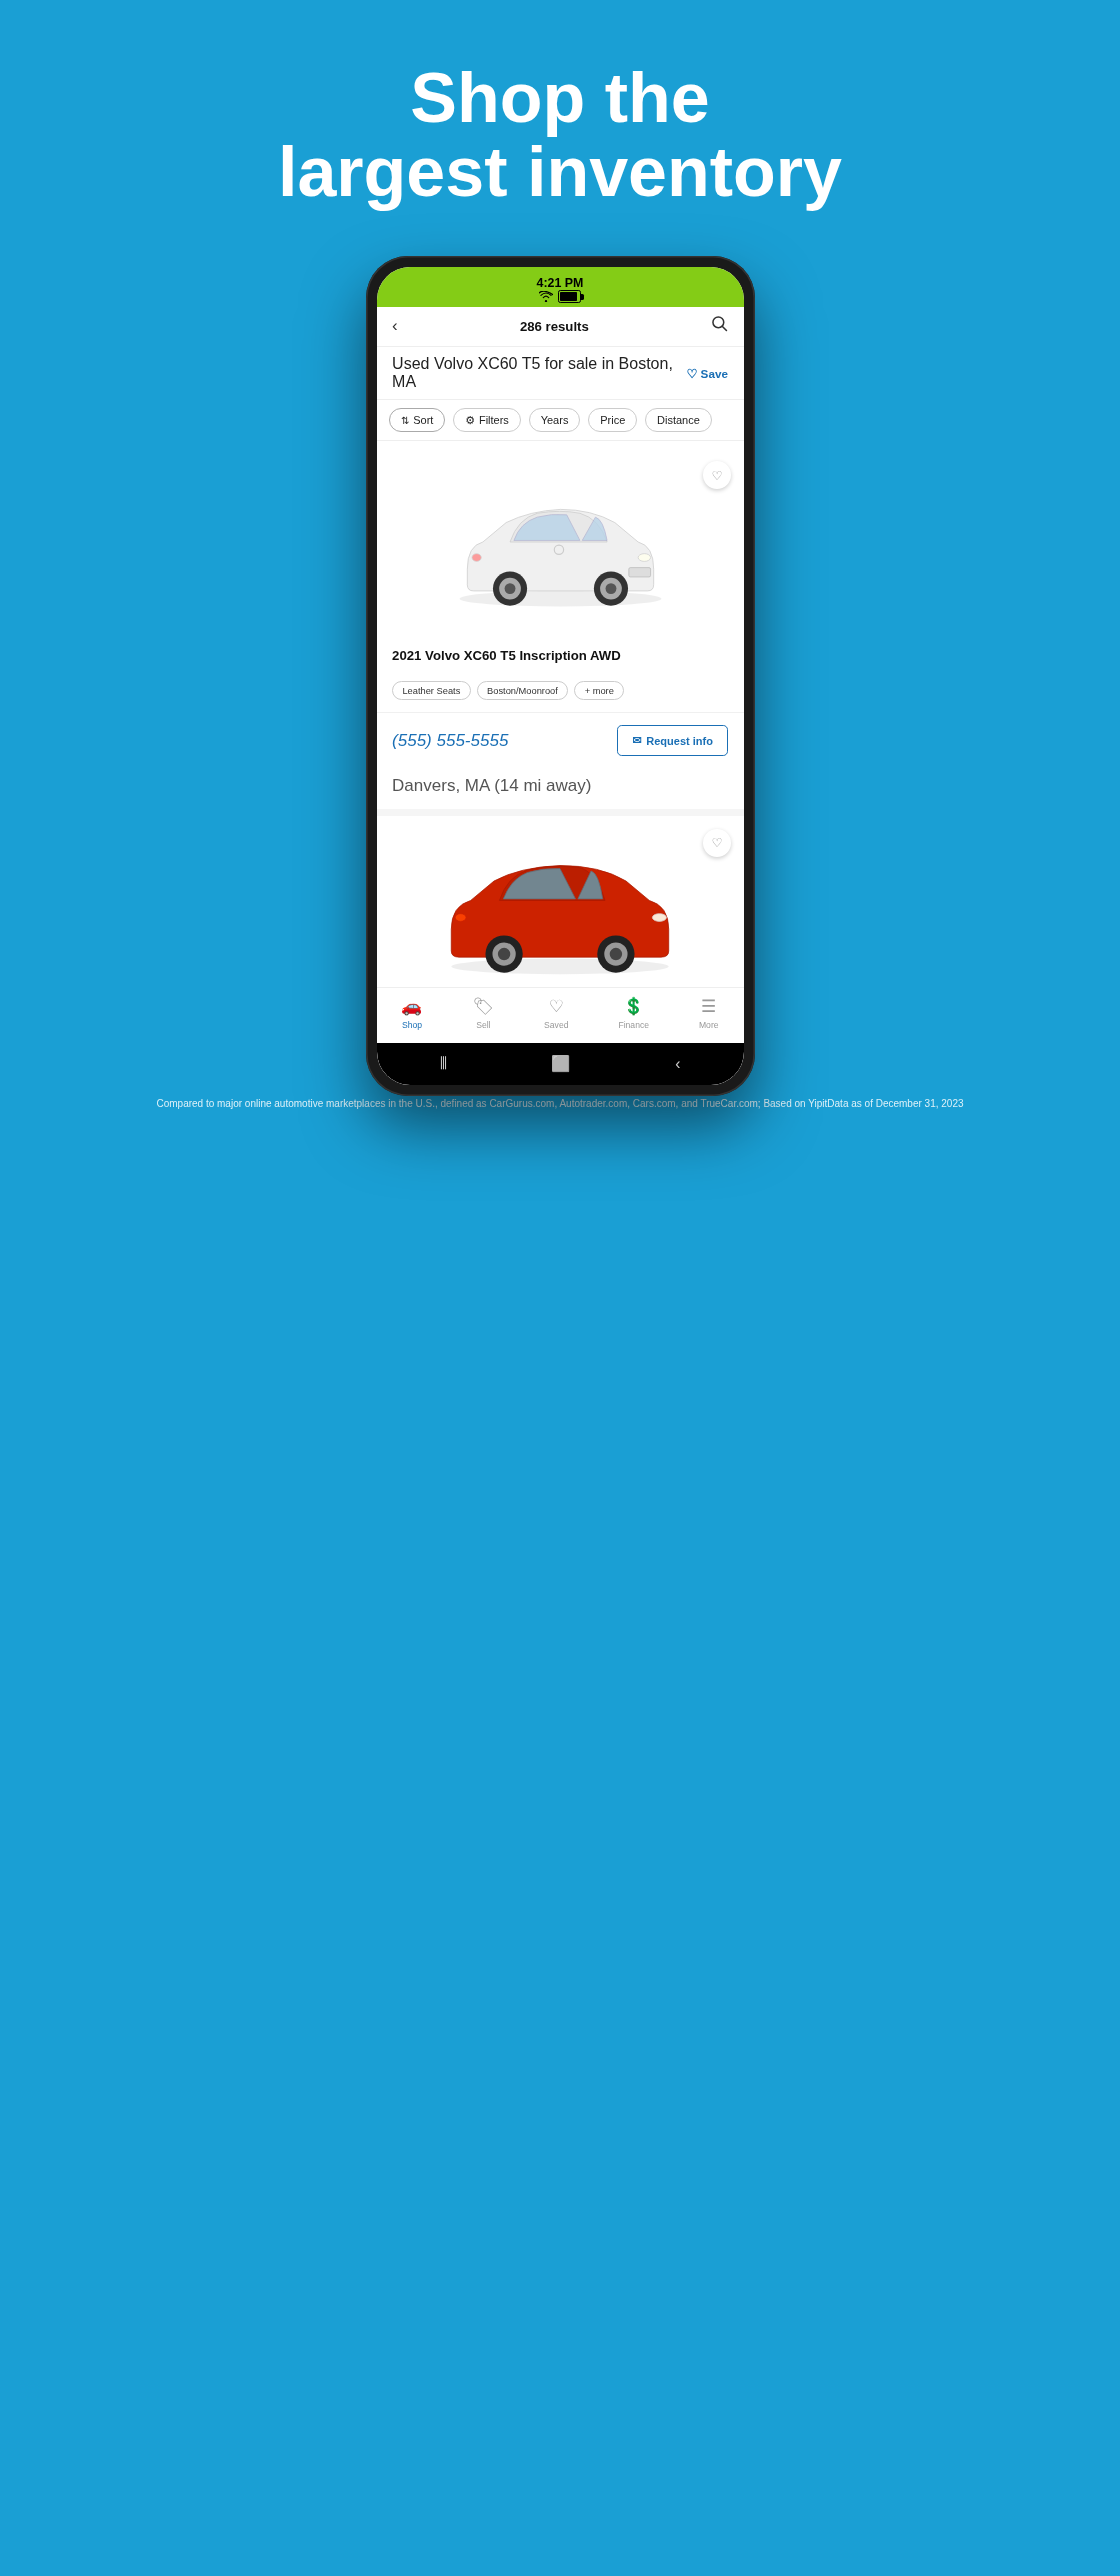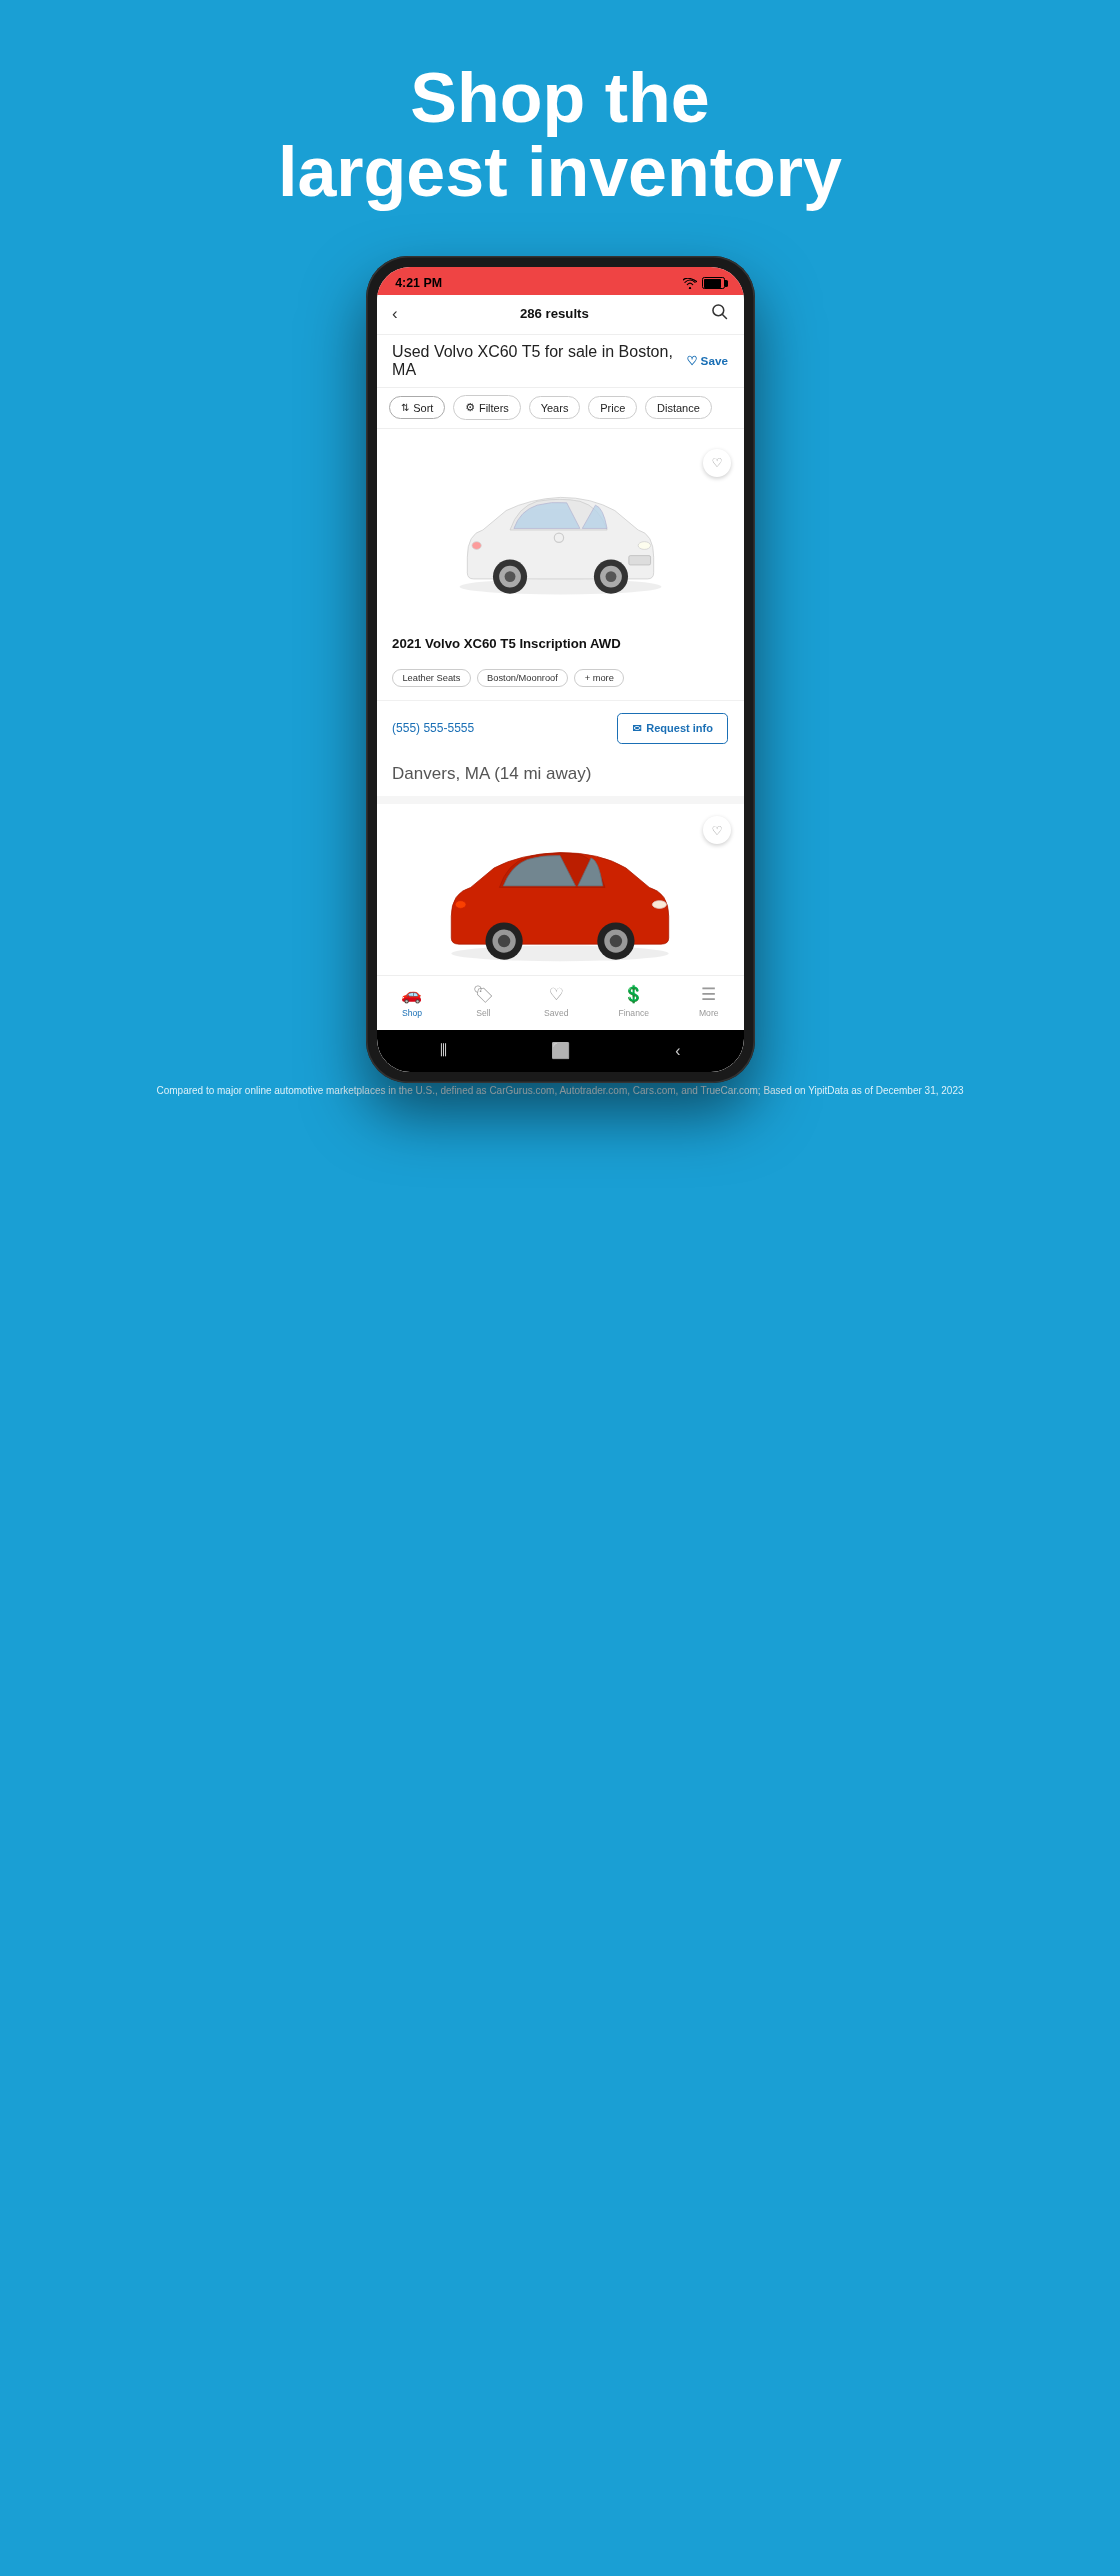--- a/index.html
+++ b/index.html
@@ -29,27 +29,27 @@
 
     .phone-inner {
       background: #fff;
       border-radius: 33px;
       overflow: hidden;
       position: relative;
     }
 
     
     .status-bar {
-      background: #ef4444;
-      display: flex;
-      justify-content: space-between;
+      background: #84cc16;
+      display: flex;
       align-items: center;
       padding: 9.3px 18.7px 4.7px;
       font-size: 11.7px;
       font-weight: 600;
+      flex-direction: column;
     }
 
     .status-time { font-size: 12.4px; font-weight: 700; }
 
     .status-icons {
       display: flex;
       align-items: center;
       gap: 4.7px;
     }
 
@@ -285,23 +285,24 @@
     .car-actions {
       padding: 12.4px 15.6px;
       display: flex;
       justify-content: space-between;
       align-items: center;
       border-top: 0.8px solid #f0f0f0;
     }
 
     .phone-link {
       color: #1a6fb5;
-      font-size: 12px;
+      font-size: 17px;
       font-weight: 500;
       cursor: pointer;
+      font-style: italic;
     }
 
     .request-btn {
       border: 1.2px solid #1a6fb5;
       color: #1a6fb5;
       border-radius: 4.7px;
       padding: 7.8px 14px;
       font-size: 11px;
       font-weight: 600;
       cursor: pointer;

